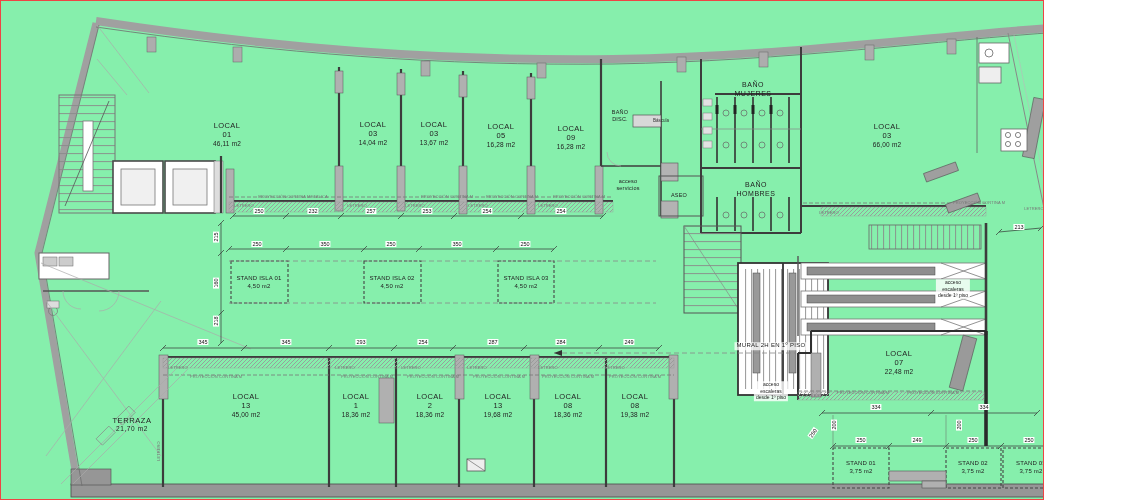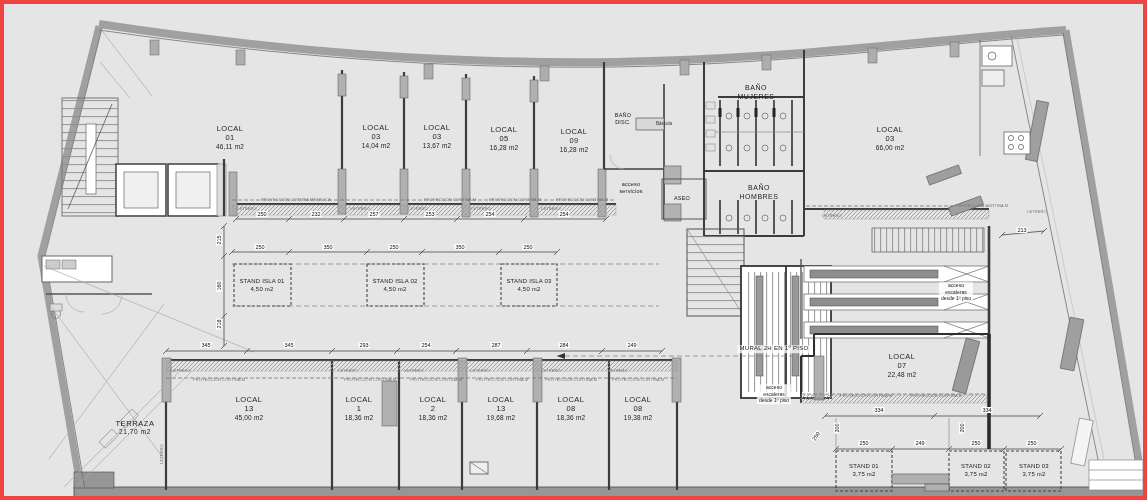--- a/index.html
+++ b/index.html
@@ -1,17 +1,17 @@
 <!DOCTYPE html>
 <html><head>
 <meta charset="utf-8">
 <style>
   html,body{margin:0;padding:0;background:#fff;}
-  .plan{position:relative;width:1147px;height:500px;background:#e5e5e5;overflow:hidden;
-        font-family:"Liberation Sans",sans-serif;color:#1a1a1a;border:4px solid #ef4444;box-sizing:border-box;}
+  .plan{position:relative;width:1044px;height:500px;background:#86efac;overflow:hidden;
+        font-family:"Liberation Sans",sans-serif;color:#1a1a1a;border:1px solid #ef4444;box-sizing:border-box;}
   .plan svg{position:absolute;left:0;top:0;}
   #overlay{position:absolute;left:0;top:0;width:100%;height:100%;}
   .lbl{position:absolute;transform:translate(-50%,-50%);display:flex;flex-direction:column;
        align-items:center;text-align:center;line-height:1.25;white-space:nowrap;}
   .room{font-size:7.5px;letter-spacing:.4px;color:#222;}
   .room .area{font-size:6.5px;letter-spacing:.2px;}
   .stand-lbl{font-size:6px;color:#222;letter-spacing:.2px;}
   .ann{font-size:7px;letter-spacing:.5px;color:#222;}
   .ann-sm{font-size:5.5px;letter-spacing:.2px;color:#222;}
   .ann-xs{font-size:4.5px;color:#333;}

